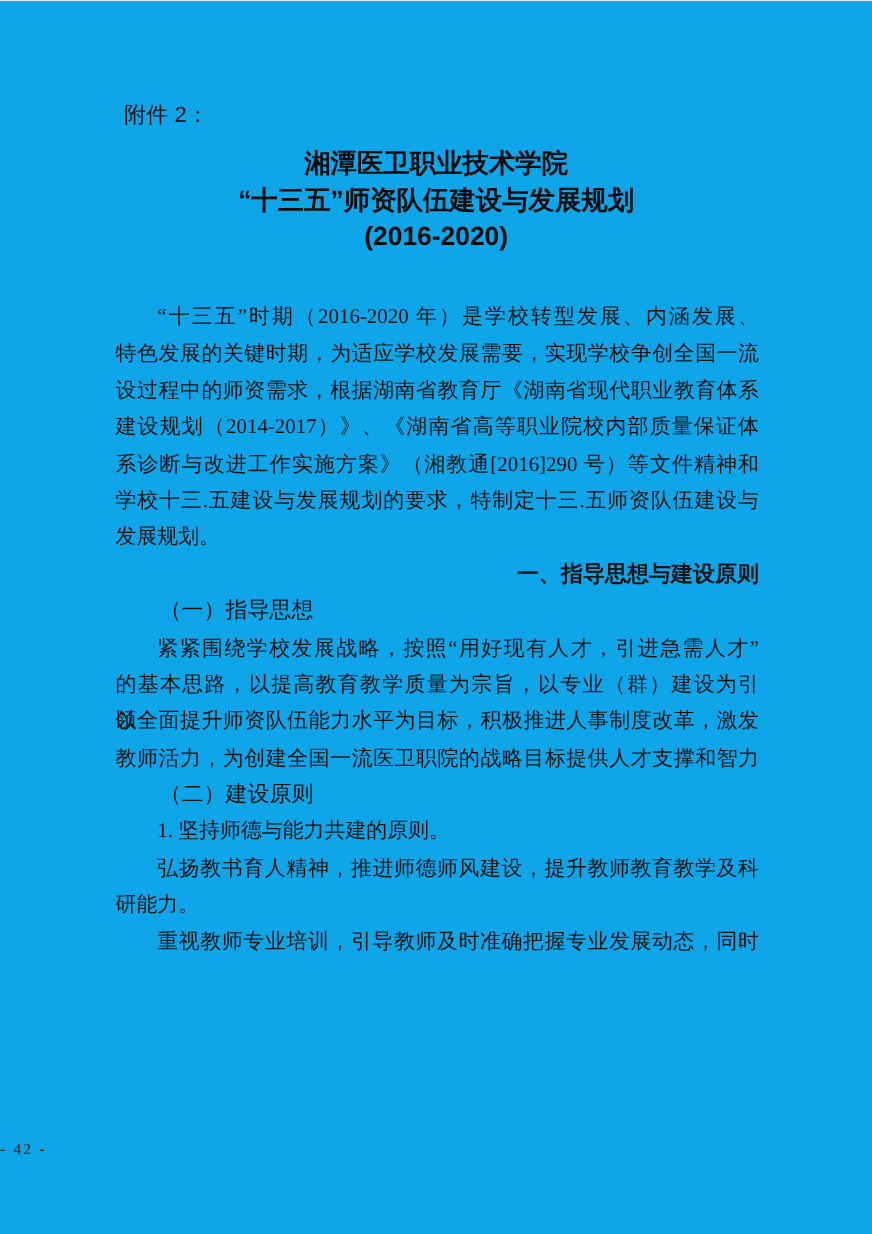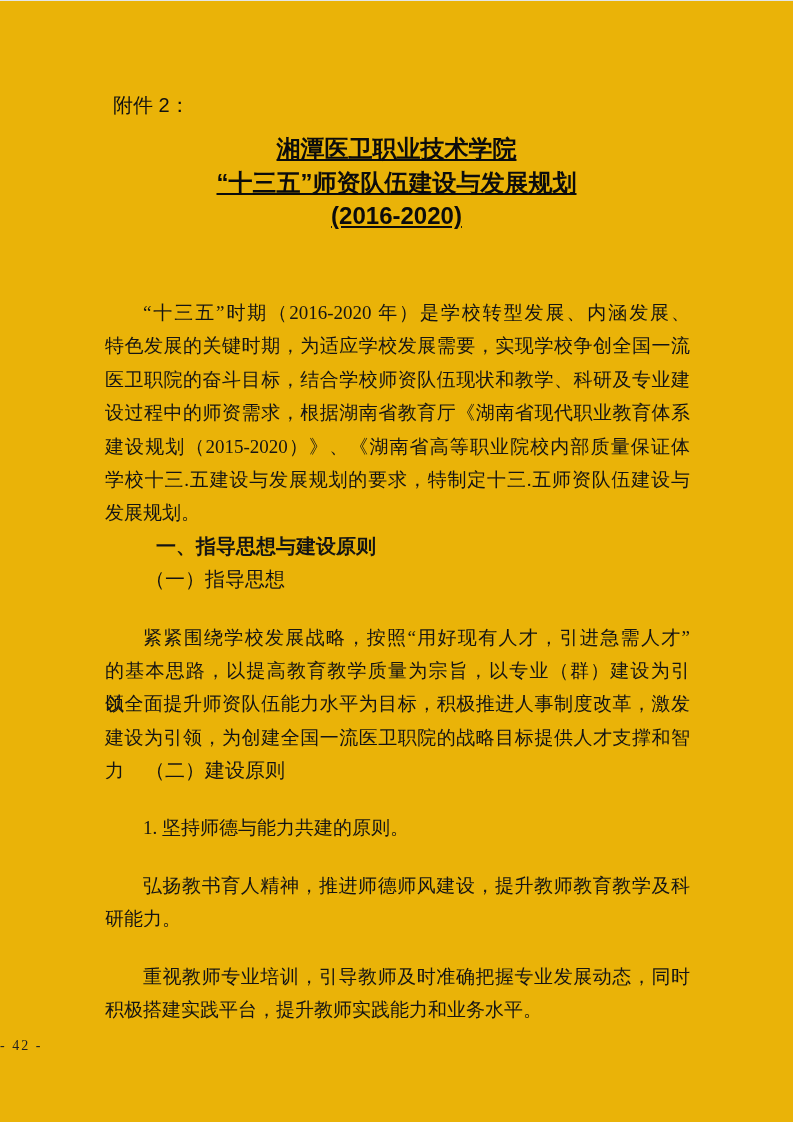--- a/index.html
+++ b/index.html
@@ -4,21 +4,21 @@
 <style>
   html, body {
     margin: 0;
     padding: 0;
     background: #ffffff;
   }
   .page {
     position: relative;
     width: 793px;
     height: 1122px;
-    background: #eab308;
+    background: #0ea5e9;
     overflow: hidden;
     color: #111111;
     border-top: 1px solid #e3e6e8;
     box-sizing: border-box;
   }
   .attachment {
     position: absolute;
     left: 113px;
     top: 90px;
     font-family: "Liberation Sans", "DejaVu Sans", sans-serif;
@@ -31,21 +31,20 @@
     position: absolute;
     left: 0;
     right: 0;
     top: 131px;
     text-align: center;
     font-family: "Liberation Sans", "DejaVu Sans", sans-serif;
     font-weight: 700;
     font-size: 24px;
     line-height: 33.5px;
     color: #0c0c0c;
-    text-decoration: underline;
   }
   .body-block {
     position: absolute;
     left: 105px;
     top: 271px;
     width: 585px;
     font-family: "Liberation Serif", "DejaVu Serif", serif;
     font-size: 19px;
     color: #141414;
   }
@@ -56,27 +55,27 @@
     overflow: visible;
   }
   .bline.j {
     white-space: normal;
     text-align: justify;
     text-align-last: justify;
     text-justify: inter-character;
   }
   .bline.f {
     padding-left: 38px;
-    margin-top: 24px;
   }
   .bline.h-sans {
     font-family: "Liberation Sans", "DejaVu Sans", sans-serif;
     font-weight: 700;
     font-size: 20px;
     padding-left: 51px;
+    text-align: right;
   }
   .bline.h-serif {
     font-weight: 400;
     font-size: 20px;
     padding-left: 40px;
   }
   .footer {
     position: absolute;
     left: 0;
     right: 0;
@@ -98,42 +97,41 @@
   <div class="title-block">
     <div>湘潭医卫职业技术学院</div>
     <div>“十三五”师资队伍建设与发展规划</div>
     <div>(2016-2020)</div>
   </div>
 
   <div class="body-block">
 
     <div class="bline j f">“十三五”时期（2016-2020 年）是学校转型发展、内涵发展、</div>
     <div class="bline j">特色发展的关键时期，为适应学校发展需要，实现学校争创全国一流</div>
-    <div class="bline j">医卫职院的奋斗目标，结合学校师资队伍现状和教学、科研及专业建</div>
     <div class="bline j">设过程中的师资需求，根据湖南省教育厅《湖南省现代职业教育体系</div>
-    <div class="bline j">建设规划（2015-2020）》、《湖南省高等职业院校内部质量保证体</div>
+    <div class="bline j">建设规划（2014-2017）》、《湖南省高等职业院校内部质量保证体</div>
+    <div class="bline j">系诊断与改进工作实施方案》（湘教通[2016]290 号）等文件精神和</div>
     <div class="bline j">学校十三.五建设与发展规划的要求，特制定十三.五师资队伍建设与</div>
     <div class="bline">发展规划。</div>
 
     <div class="bline h-sans">一、指导思想与建设原则</div>
     <div class="bline h-serif">（一）指导思想</div>
 
     <div class="bline j f">紧紧围绕学校发展战略，按照“用好现有人才，引进急需人才”</div>
     <div class="bline j">的基本思路，以提高教育教学质量为宗旨，以专业（群）建设为引领，</div>
     <div class="bline j">以全面提升师资队伍能力水平为目标，积极推进人事制度改革，激发</div>
-    <div class="bline j">建设为引领，为创建全国一流医卫职院的战略目标提供人才支撑和智力</div>
+    <div class="bline j">教师活力，为创建全国一流医卫职院的战略目标提供人才支撑和智力</div>
 
     <div class="bline h-serif">（二）建设原则</div>
 
     <div class="bline f">1. 坚持师德与能力共建的原则。</div>
 
     <div class="bline j f">弘扬教书育人精神，推进师德师风建设，提升教师教育教学及科</div>
     <div class="bline">研能力。</div>
 
 
     <div class="bline j f">重视教师专业培训，引导教师及时准确把握专业发展动态，同时</div>
-    <div class="bline">积极搭建实践平台，提升教师实践能力和业务水平。</div>
 
   </div>
 
   <div class="footer">- 42 -</div>
 
 </div>
 
 </body></html>

